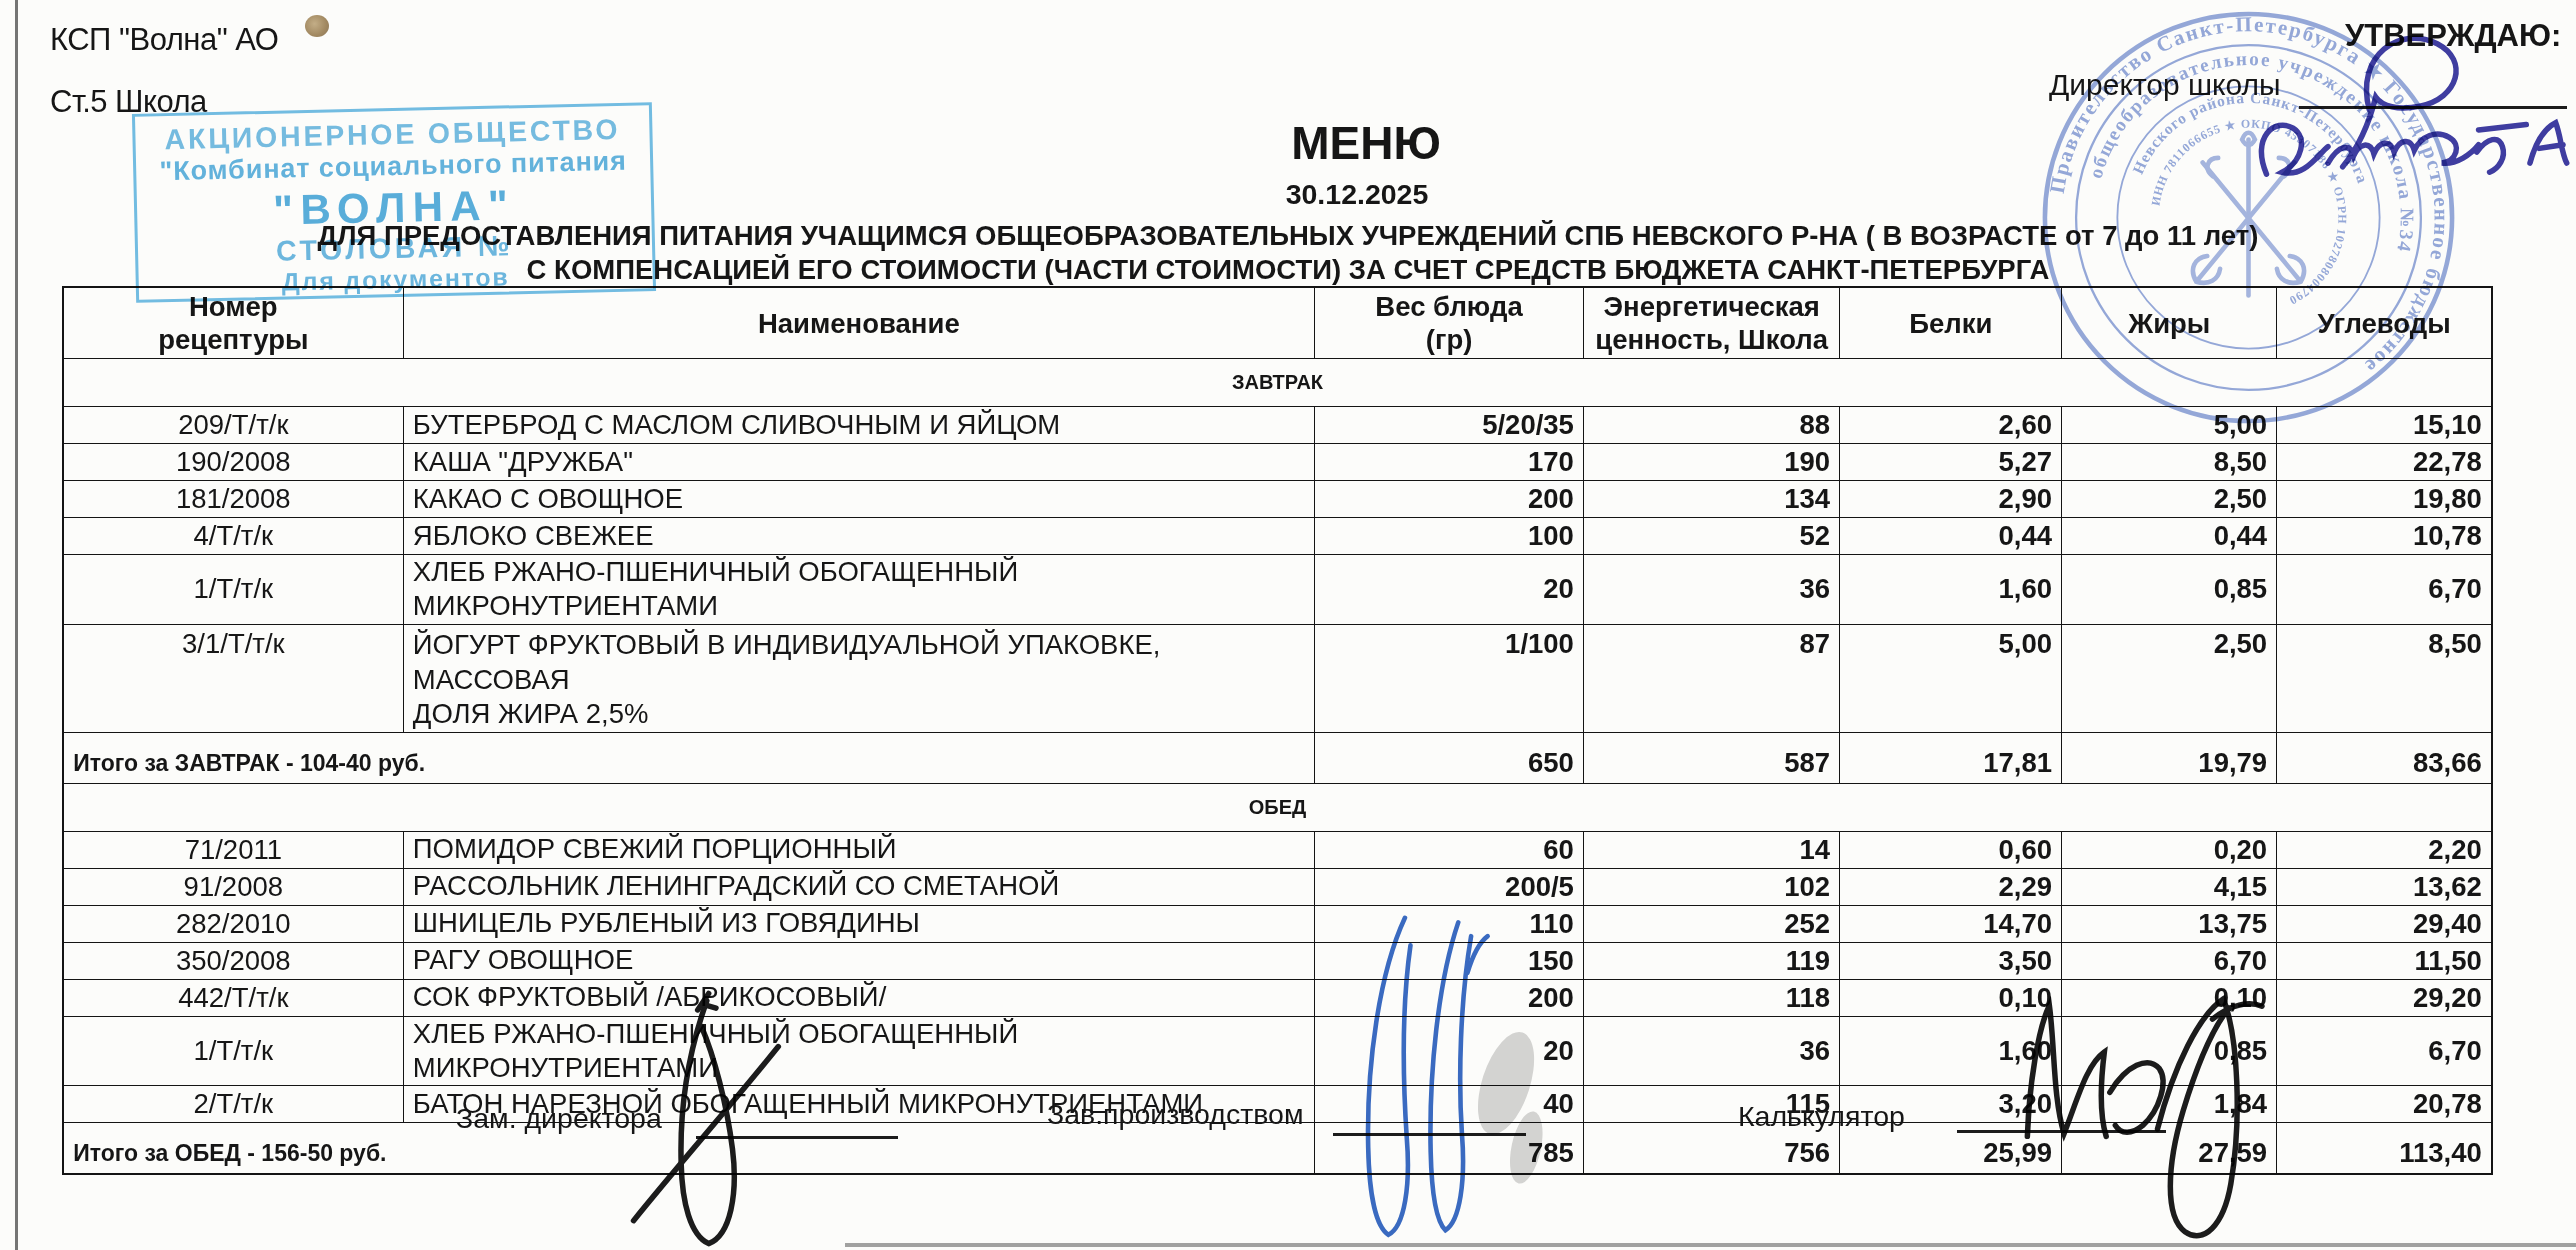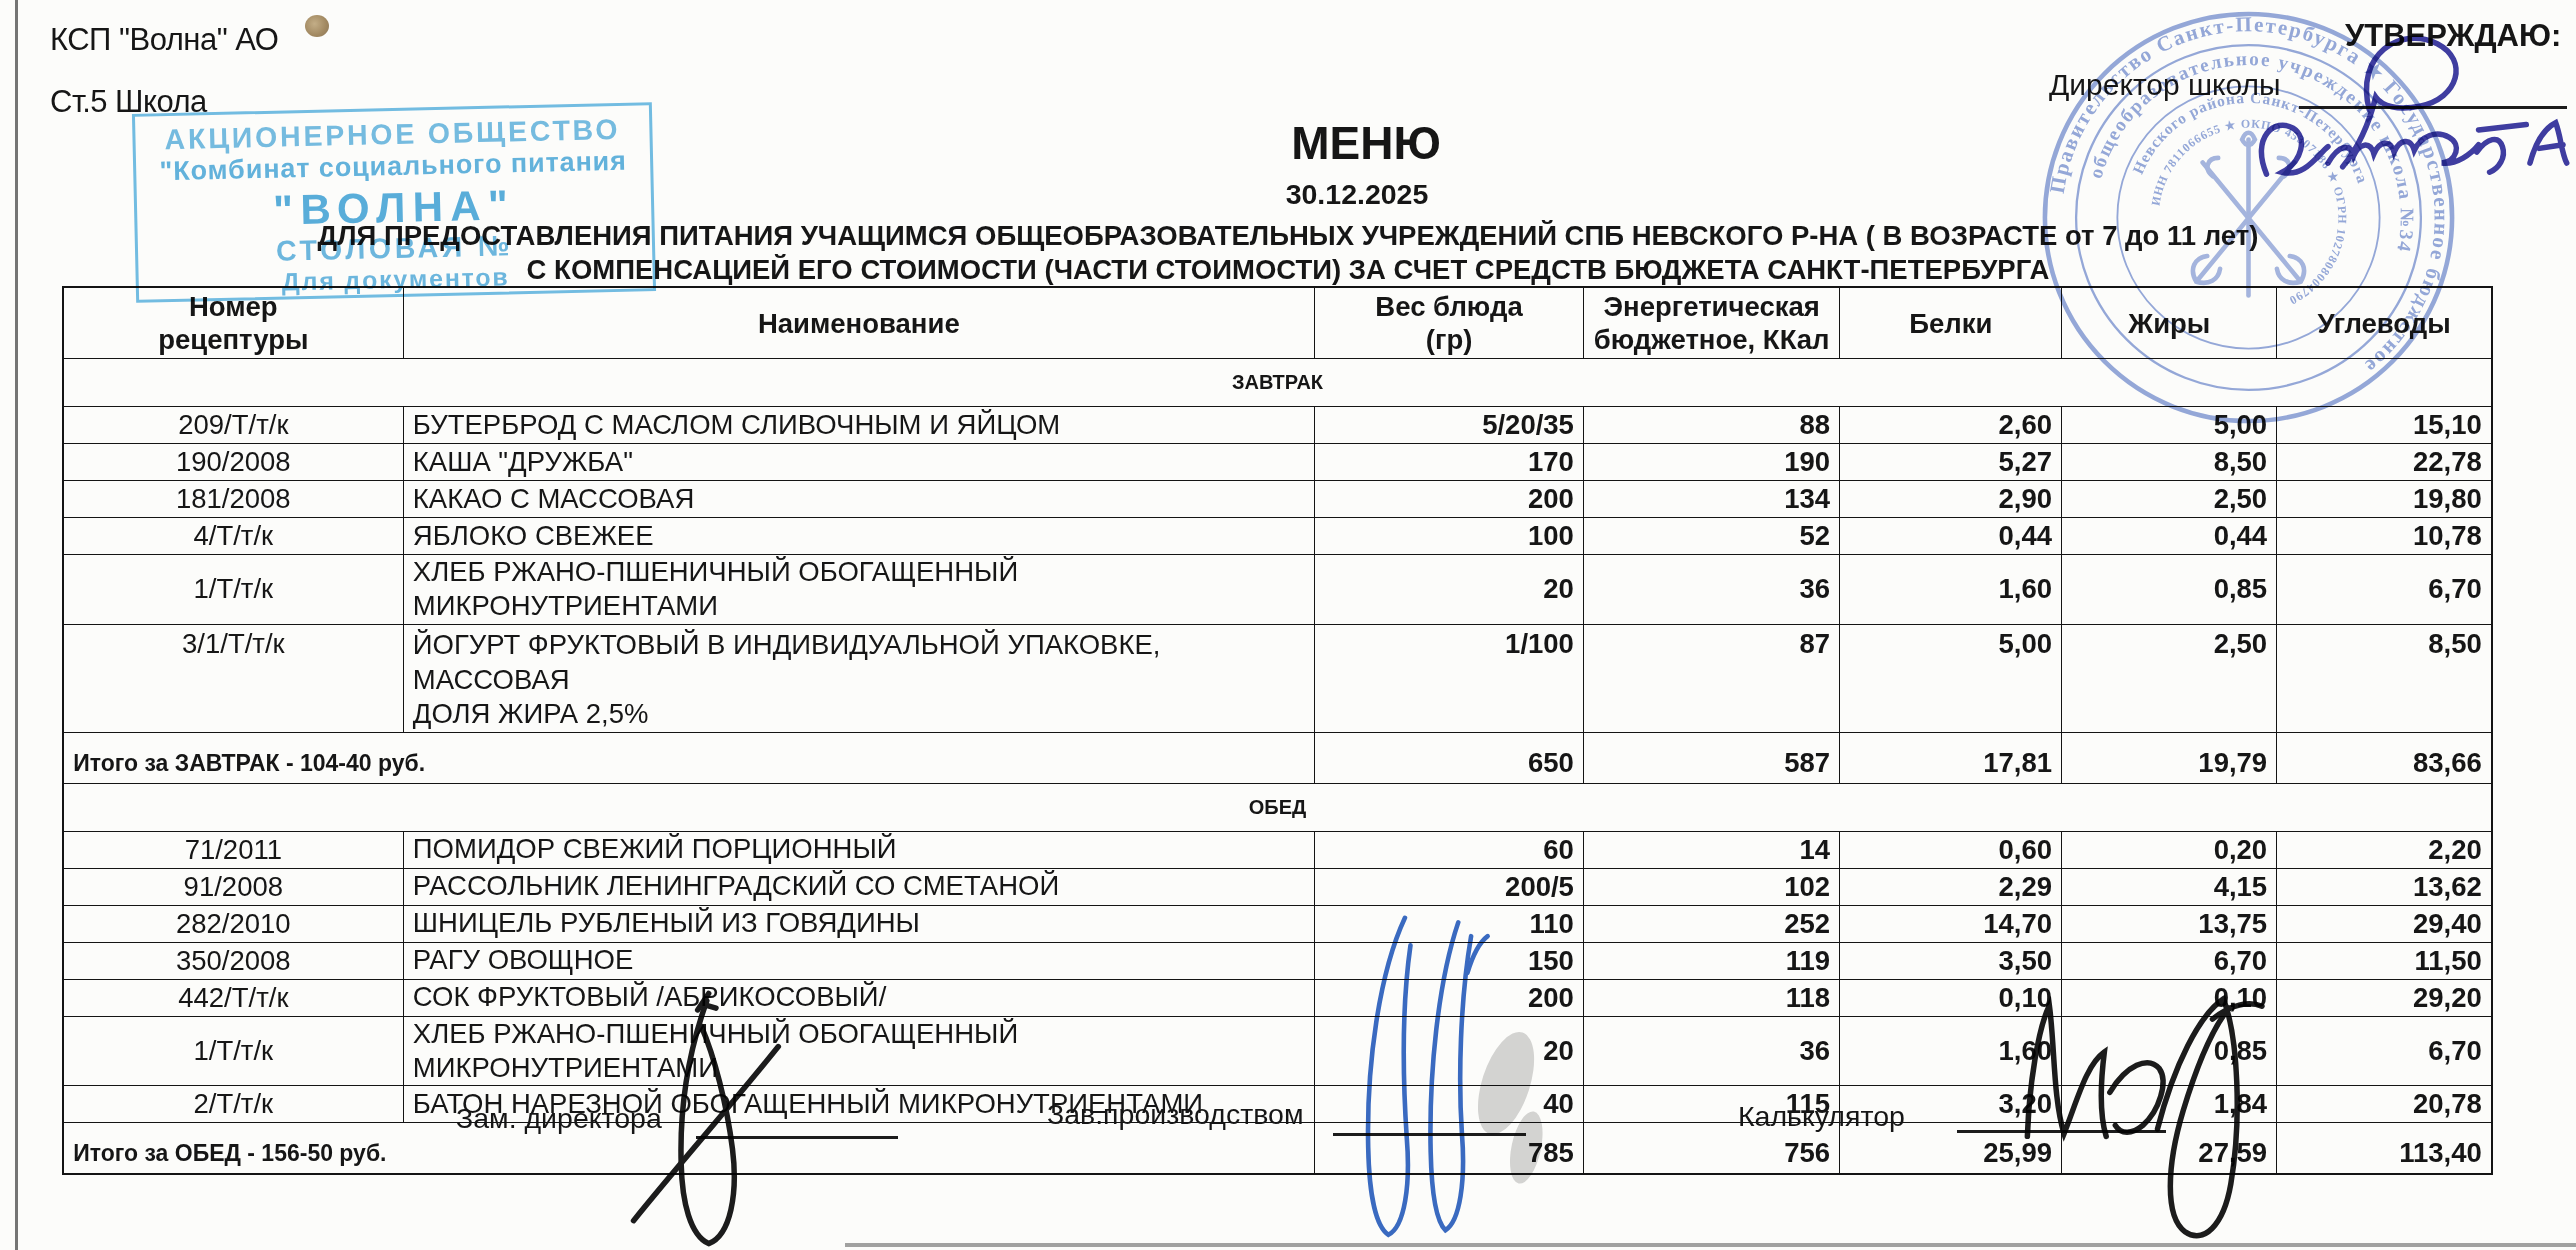--- a/index.html
+++ b/index.html
@@ -81,21 +81,21 @@
         <col style="width: 215px;">
       </colgroup>
     <thead>
         <tr>
           <th>Номер
 рецептуры</th>
           <th>Наименование</th>
           <th>Вес блюда
 (гр)</th>
           <th>Энергетическая
-бюджетное, ККал</th>
+ценность, Школа</th>
           <th>Белки</th>
           <th>Жиры</th>
           <th>Углеводы</th>
         </tr>
       </thead>
     <tbody>
         <tr class="row-section">
           <td class="" colspan="7">ЗАВТРАК</td>
         </tr>
         <tr class="row-data">
@@ -116,21 +116,21 @@
           </td>
           <td class="c-num">170</td>
           <td class="c-num">190</td>
           <td class="c-num">5,27</td>
           <td class="c-num">8,50</td>
           <td class="c-num">22,78</td>
         </tr>
         <tr class="row-data">
           <td class="c-code">181/2008</td>
           <td class="c-name">
-            <div>КАКАО С МАССОВАЯ</div>
+            <div>КАКАО С ОВОЩНОЕ</div>
           </td>
           <td class="c-num">200</td>
           <td class="c-num">134</td>
           <td class="c-num">2,90</td>
           <td class="c-num">2,50</td>
           <td class="c-num">19,80</td>
         </tr>
         <tr class="row-data">
           <td class="c-code">4/Т/т/к</td>
           <td class="c-name">

